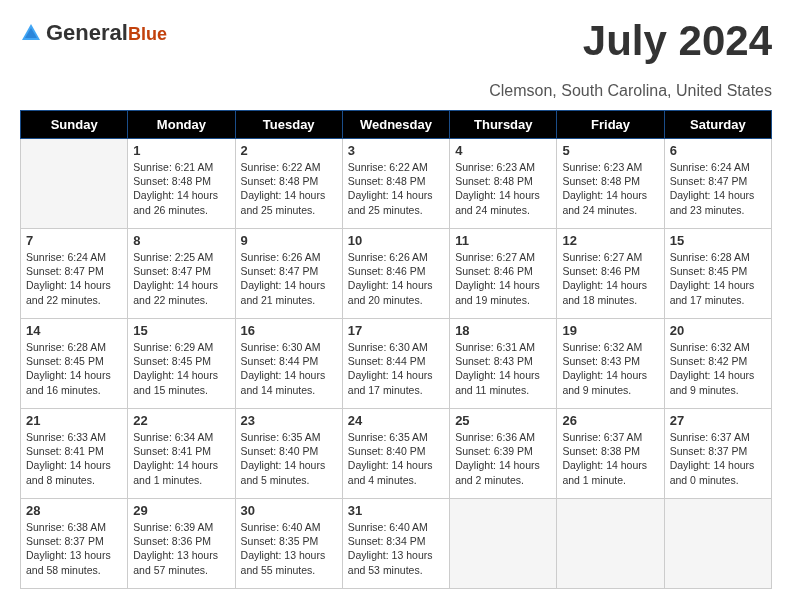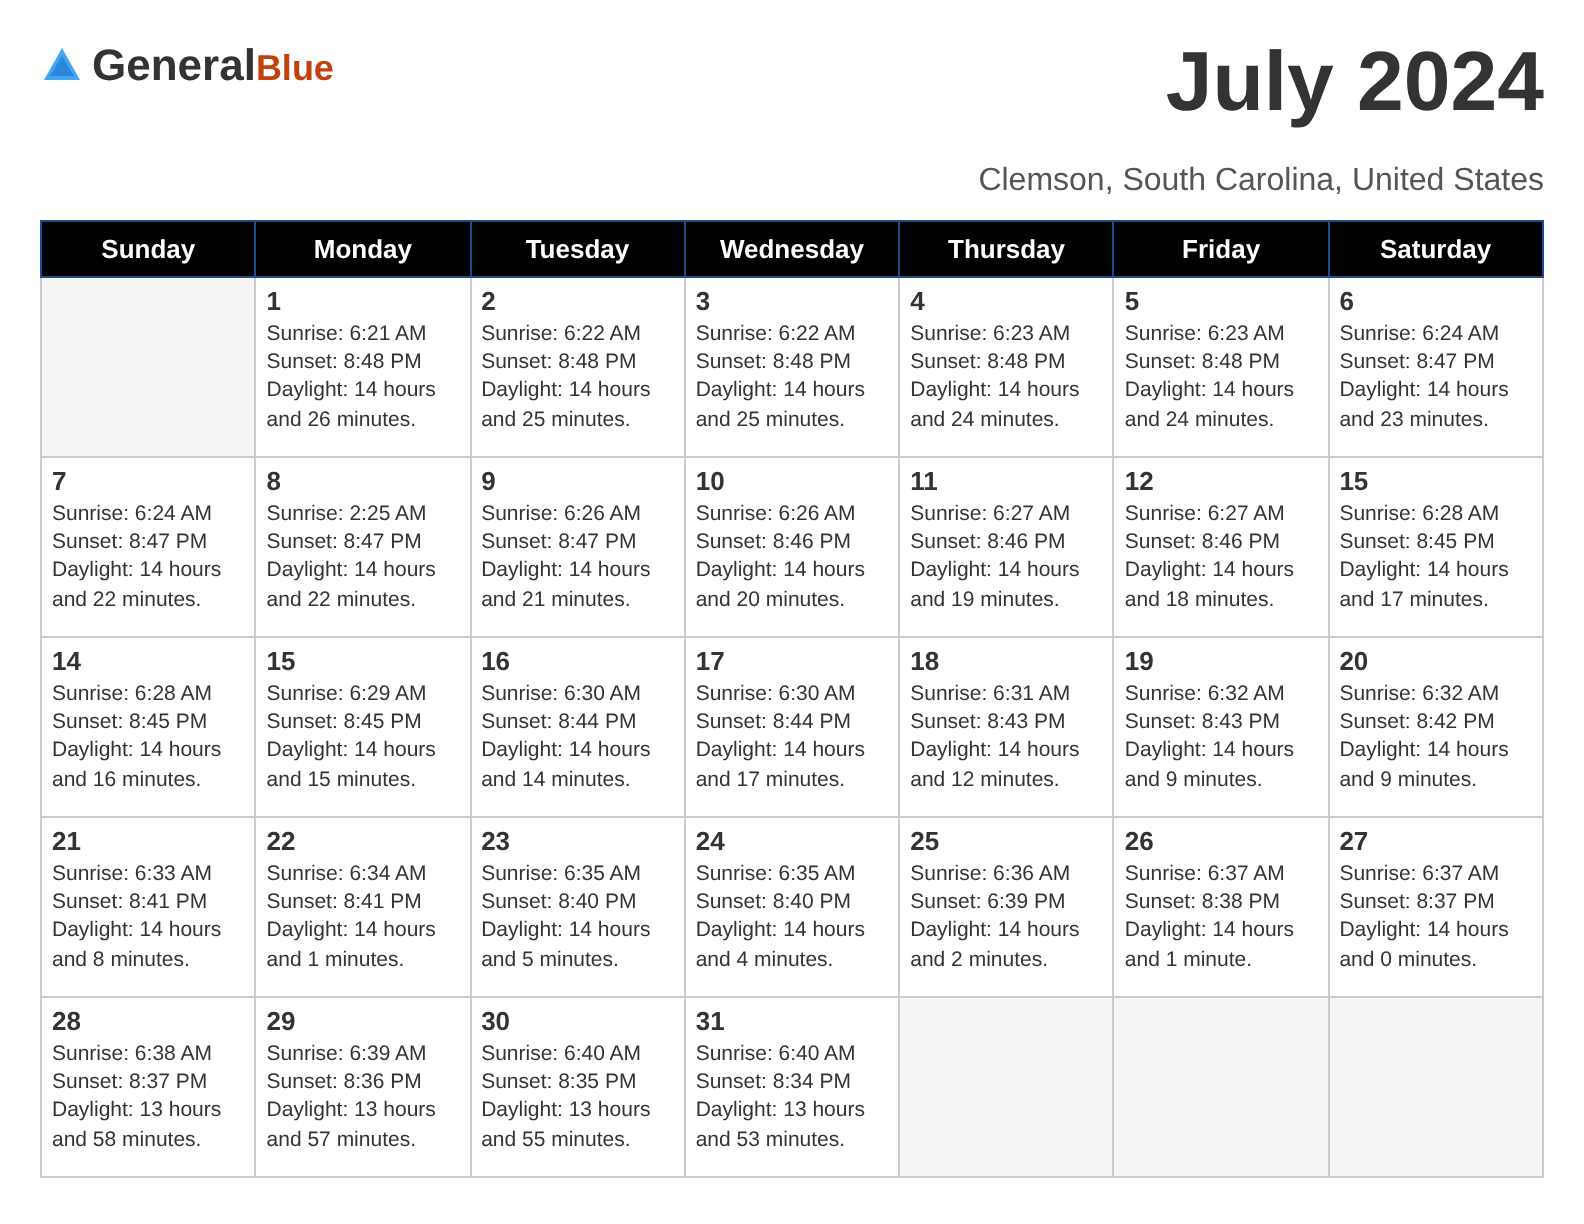--- a/index.html
+++ b/index.html
@@ -244,21 +244,21 @@
           <div class="cell-text">Sunrise: 6:30 AM</div>
           <div class="cell-text">Sunset: 8:44 PM</div>
           <div class="cell-text">Daylight: 14 hours</div>
           <div class="cell-text">and 17 minutes.</div>
         </td>
         <td>
           <span class="day-number">18</span>
           <div class="cell-text">Sunrise: 6:31 AM</div>
           <div class="cell-text">Sunset: 8:43 PM</div>
           <div class="cell-text">Daylight: 14 hours</div>
-          <div class="cell-text">and 12 minutes.</div>
+          <div class="cell-text">and 11 minutes.</div>
         </td>
         <td>
           <span class="day-number">19</span>
           <div class="cell-text">Sunrise: 6:32 AM</div>
           <div class="cell-text">Sunset: 8:43 PM</div>
           <div class="cell-text">Daylight: 14 hours</div>
           <div class="cell-text">and 9 minutes.</div>
         </td>
         <td>
           <span class="day-number">20</span>

